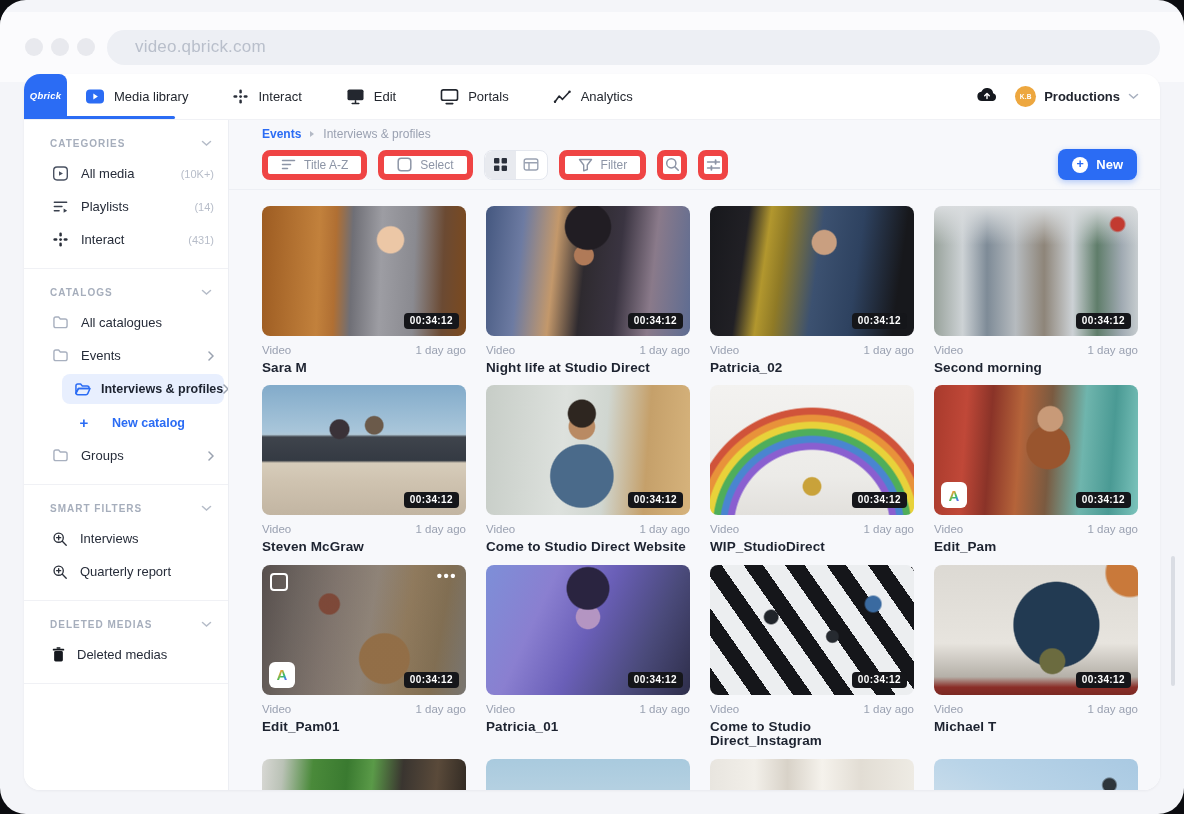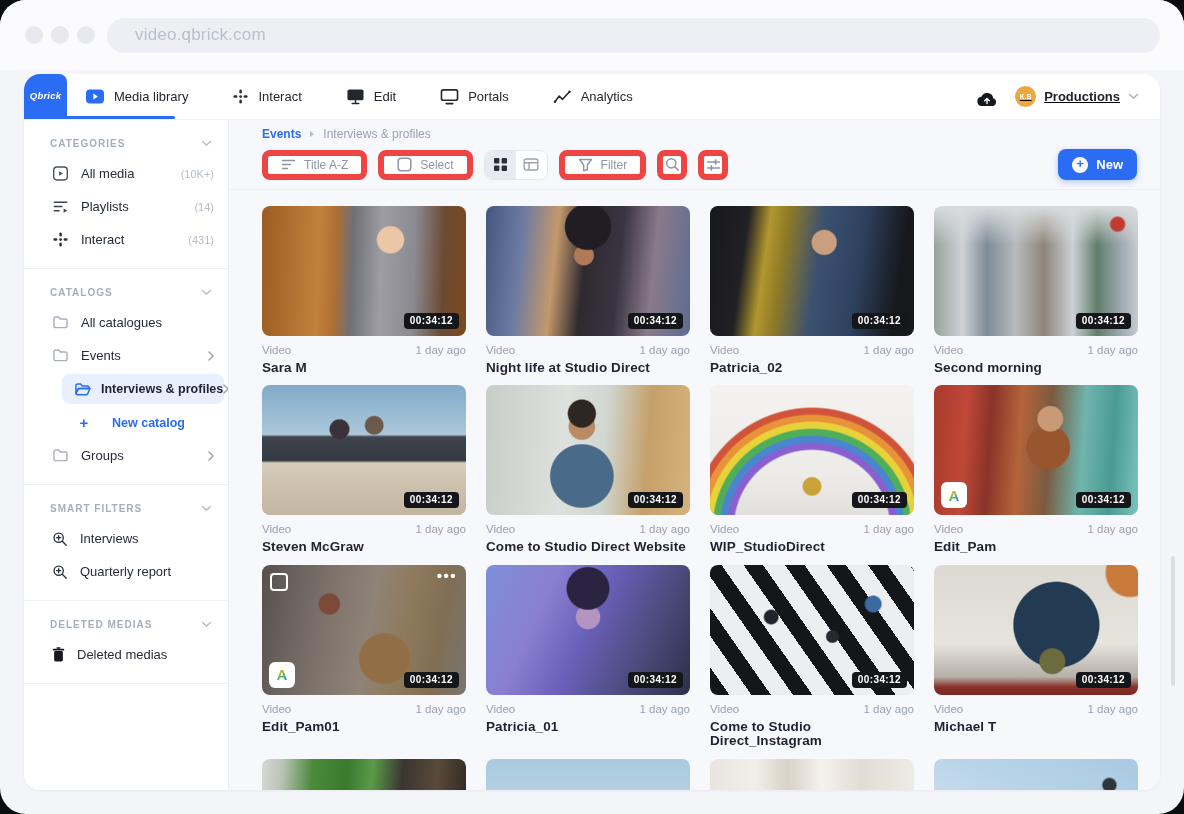--- a/index.html
+++ b/index.html
@@ -5,37 +5,37 @@
   html,body{margin:0;padding:0;}
   body{
     width:1184px;height:814px;overflow:hidden;position:relative;
     background:#0b0c10;
     font-family:"Liberation Sans","DejaVu Sans",sans-serif;
     -webkit-font-smoothing:antialiased;
   }
   .window{position:absolute;inset:0;background:#f4f5f9;border-radius:26px;overflow:hidden;}
 
   
-  .chrome{height:70px;background:#fbfbfd;display:flex;align-items:center;padding:0 24px 0 25px;}
+  .chrome{height:70px;background:#fbfbfd;display:flex;align-items:center;padding:0 24px 0 25px;margin-top:12px;}
   .dots{display:flex;gap:8px;}
   .dot{width:18px;height:18px;border-radius:50%;background:#e8e9ee;}
   .urlbar{flex:1;margin-left:12px;height:35px;background:#edeff4;border-radius:18px;display:flex;align-items:center;padding:0 28px;color:#b9bfcb;font-size:17px;font-weight:500;letter-spacing:.2px;}
 
   
   .app{position:absolute;left:24px;top:74px;width:1136px;height:716px;background:#fff;border-radius:16px;overflow:hidden;box-shadow:0 1px 3px rgba(20,25,40,.05);}
 
   
   .navbar{position:relative;height:45px;display:flex;align-items:center;border-bottom:1px solid #f0f1f5;}
   .logo-tab{position:absolute;left:0;top:0;width:43px;height:42px;background:#2b6cf4;border-radius:8px 8px 0 0;display:flex;align-items:center;justify-content:center;color:#fff;font-size:9.5px;font-weight:700;font-style:italic;letter-spacing:.2px;cursor:pointer;}
   .nav-underline{position:absolute;left:0;top:42px;width:151px;height:3px;background:#2b6cf4;border-radius:0 2px 2px 0;}
   .nav-items{display:flex;align-items:center;margin-left:61px;gap:44px;}
   .nav-item{display:flex;align-items:center;gap:9px;font-size:13px;font-weight:500;color:#23272f;cursor:pointer;white-space:nowrap;}
   .ic{display:inline-flex;align-items:center;justify-content:center;}
   .ic svg{display:block;}
-  .nav-right{margin-left:auto;display:flex;align-items:flex-end;gap:17px;padding-right:21px;text-decoration:underline;}
+  .nav-right{margin-left:auto;display:flex;align-items:flex-start;gap:17px;padding-right:21px;}
   .cloudbtn{cursor:pointer;display:flex;}
   .acct{display:flex;align-items:center;gap:8px;cursor:pointer;}
   .avatar{width:21px;height:21px;border-radius:50%;background:#eda73f;color:#fff;font-size:6.5px;font-weight:700;display:flex;align-items:center;justify-content:center;letter-spacing:.2px;}
   .acct-name{font-size:13px;font-weight:600;color:#20242e;}
   .chev{color:#a8b0bf;display:inline-flex;}
 
   
   .main{display:flex;height:671px;}
   .sidebar{width:204px;background:#fff;border-right:1px solid #eceef3;flex:none;overflow:hidden;}
   .section{padding:8px 0 12px;border-bottom:1px solid #f0f1f5;}

